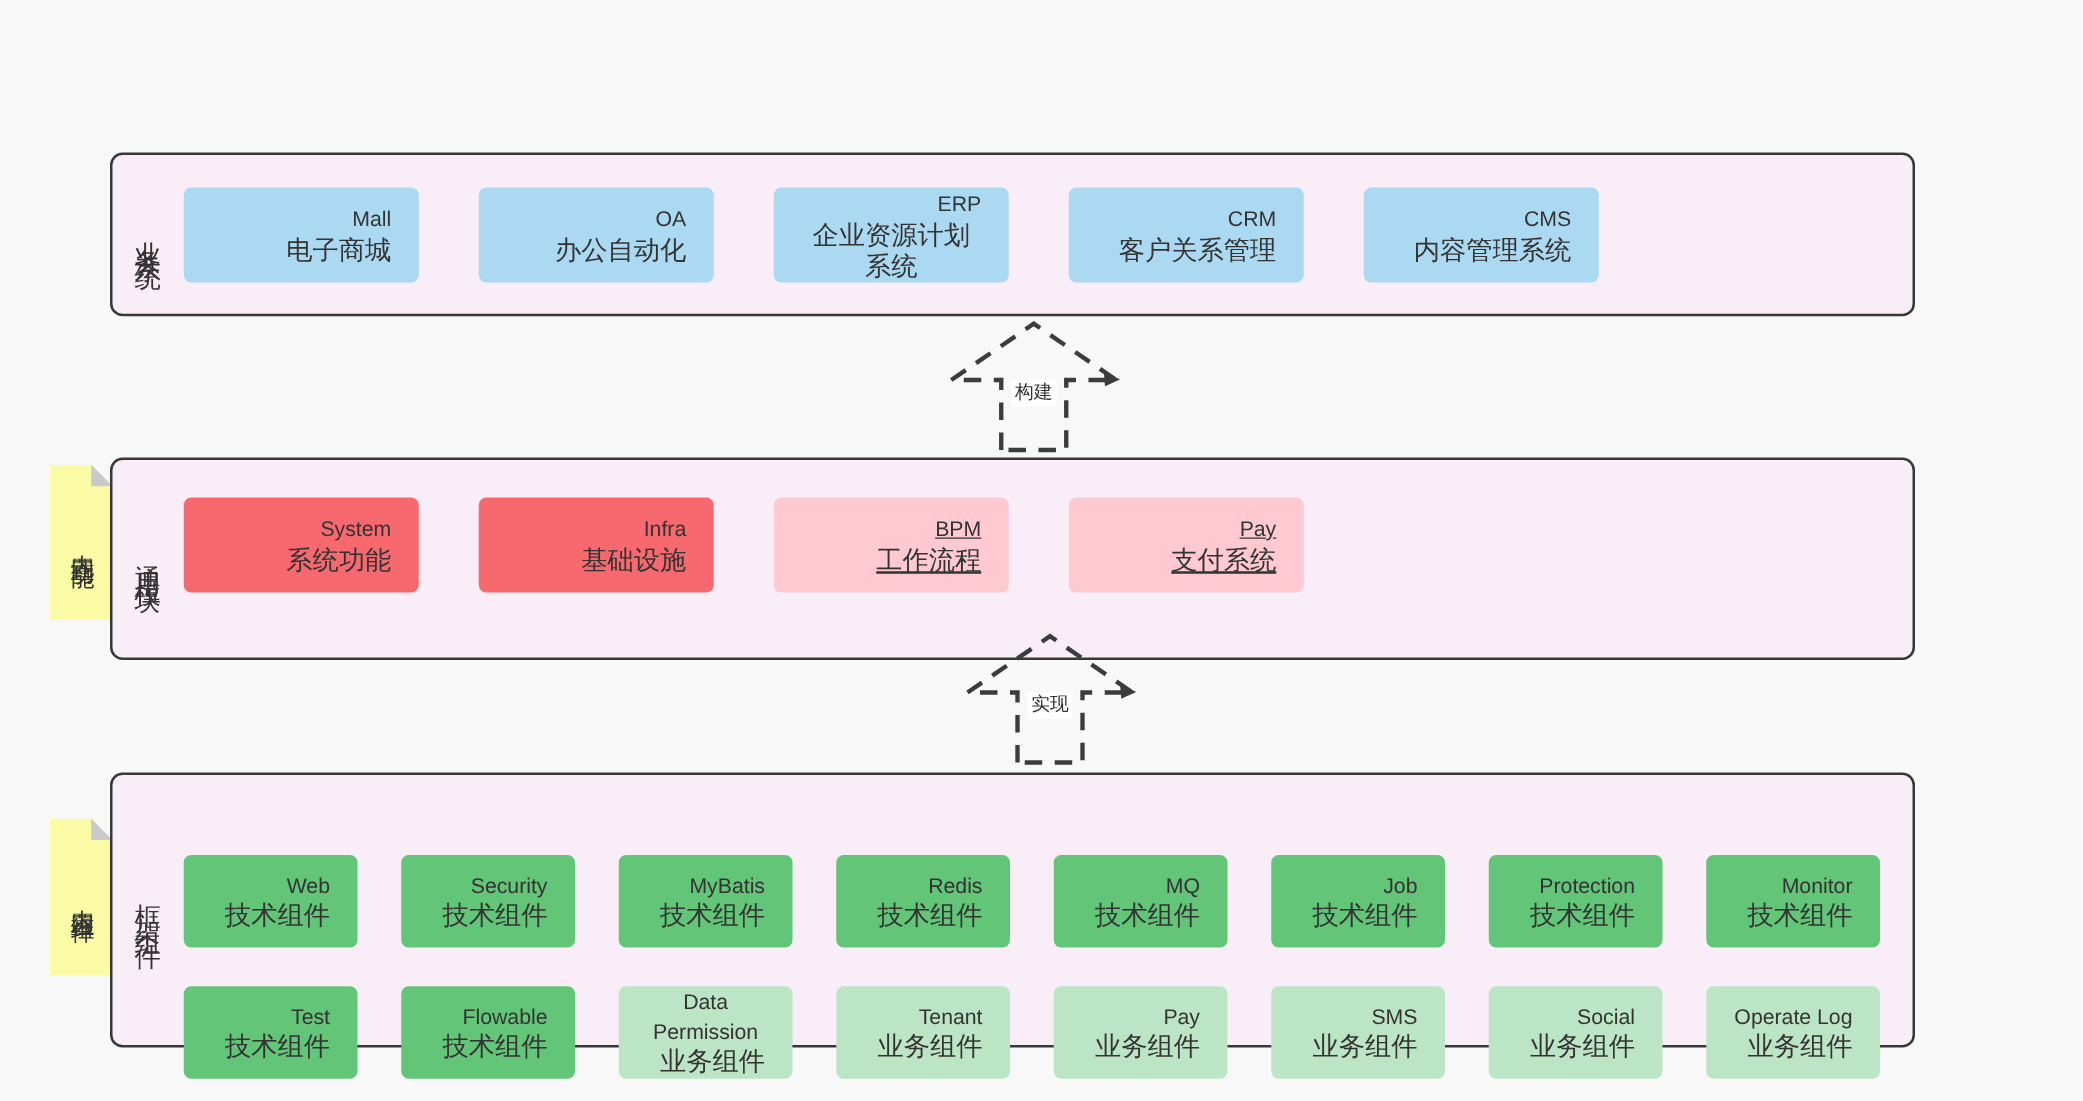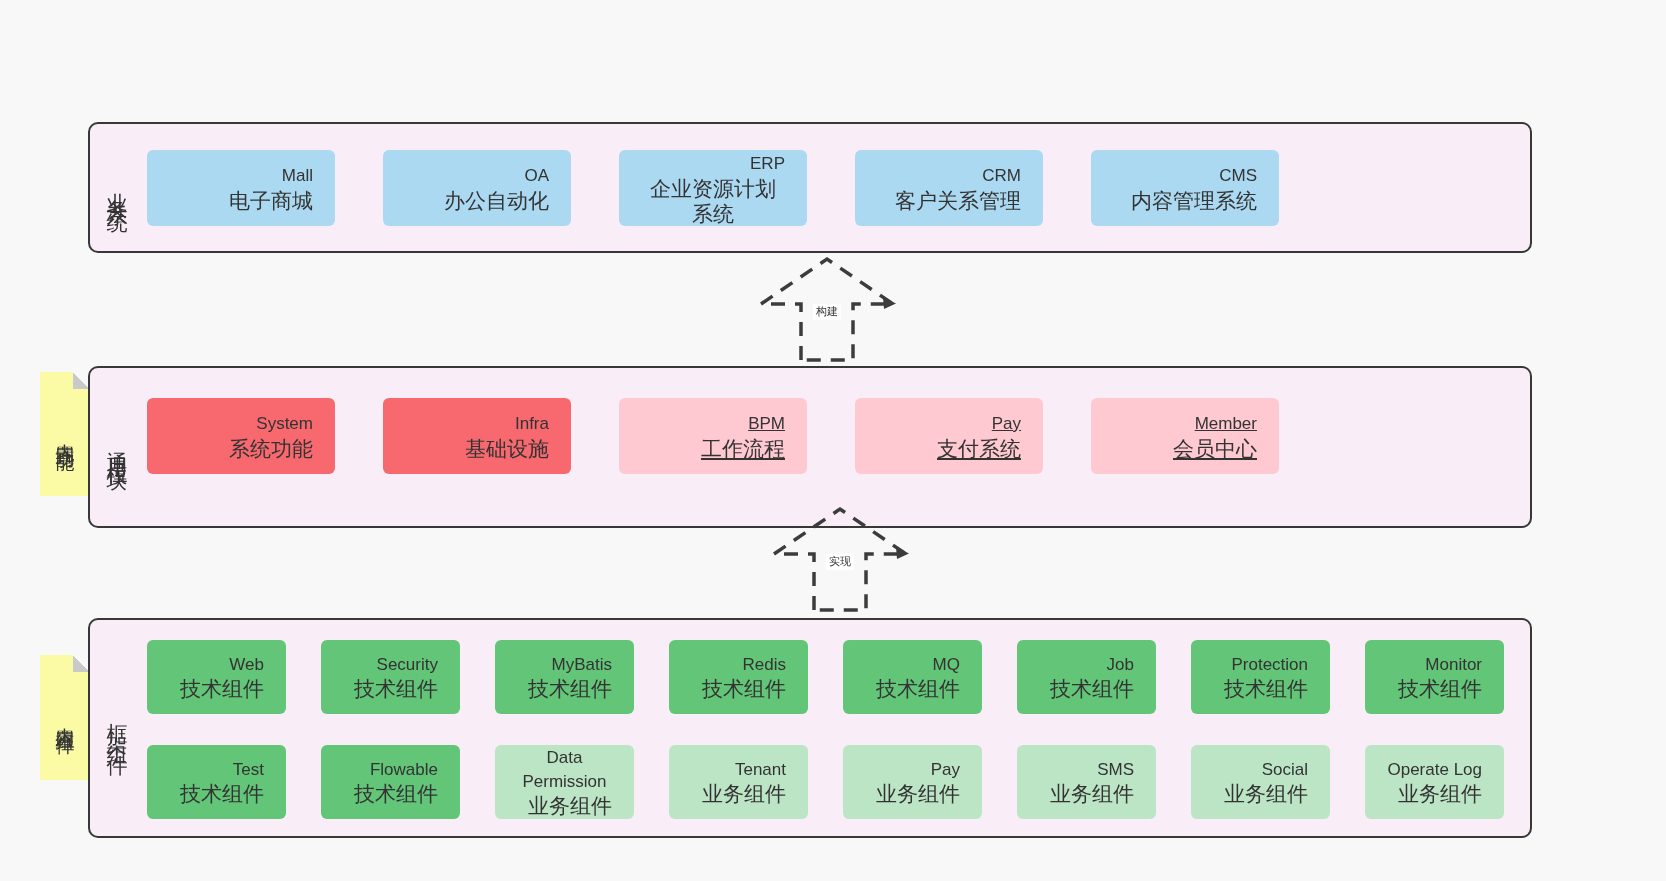--- a/index.html
+++ b/index.html
@@ -53,21 +53,21 @@
     line-height:25px;
     color:#333;
     box-sizing:border-box;
     padding:0 22px;
   }
   .w188 { width:188px; height:76px; }
   .w139 { width:139px; height:74px; }
   .box .t { font-size:17px; }
   .box .s { font-size:21px; }
   .narrow .t { max-width:112px; }
-  .narrow { line-height:24px; }
+  .narrow { line-height:24px;margin-top:44px; }
   .blue   { background:#abd9f2; }
   .red    { background:#f7696f; }
   .pink   { background:#ffc9d2;text-decoration:underline; }
   .green  { background:#62c577; }
   .lgreen { background:#bce5c6; }
   .sticky {
     position:absolute;
     left:40px;
     width:50px;
     background:#fbfba6;
@@ -97,21 +97,21 @@
     fill:none;
     stroke:#3c3c3c;
     stroke-width:3.5;
     stroke-dasharray:14 10;
   }
   .arrow-label {
     position:absolute;
     left:50%; top:48px;
     transform:translateX(-50%);
     background:#ffffff;
-    font-size:11px;
+    font-size:15px;
     line-height:1.25;
     padding:1px 3px;
     color:#333;
     white-space:nowrap;
   }
 </style>
 </head>
 <body>
 
 <div class="canvas">
@@ -171,24 +171,20 @@
         <span class="s">基础设施</span>
       </div>
       <div class="box pink w188">
         <span class="t">BPM</span>
         <span class="s">工作流程</span>
       </div>
       <div class="box pink w188">
         <span class="t">Pay</span>
         <span class="s">支付系统</span>
       </div>
-      <div class="box pink w188">
-        <span class="t">Member</span>
-        <span class="s">会员中心</span>
-      </div>
     </div>
   </section>
 
   <div class="arrow" style="left:770px;top:506px">
     <svg width="140" height="107" viewBox="0 0 140 107">
       <path class="arrowpath" d="M44 104 L44 48 L4 48 L70 3 L136 48 L96 48 L96 104 Z"></path>
       <polygon points="126,41 139,47.5 127,53" fill="#3c3c3c"></polygon>
     </svg>
     <span class="arrow-label">实现</span>
   </div>

